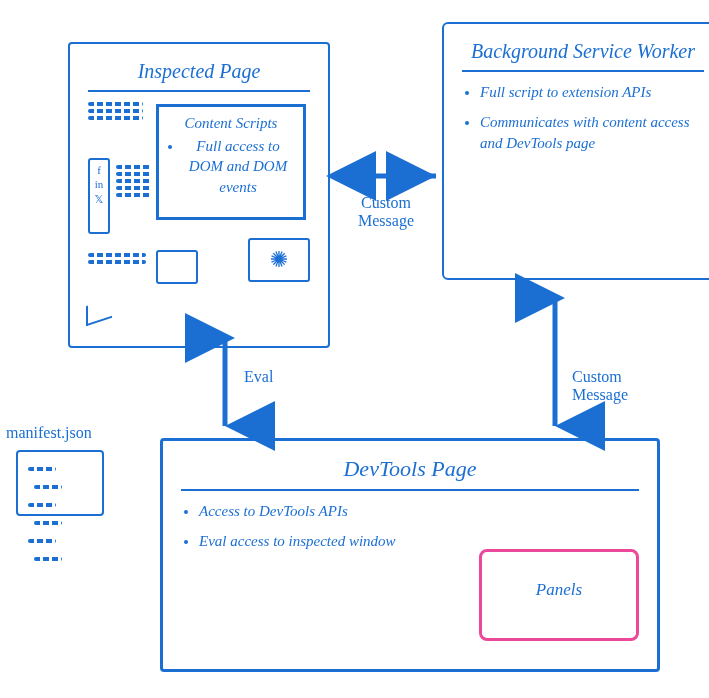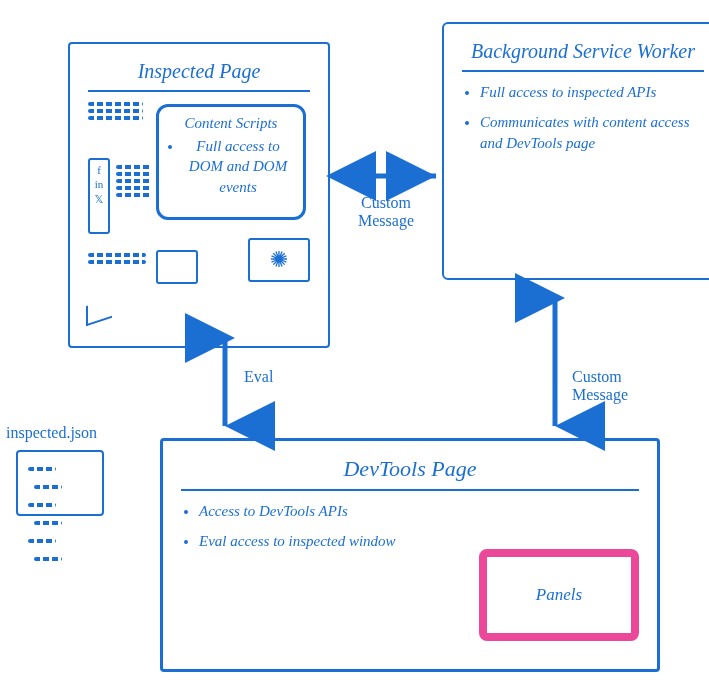--- a/index.html
+++ b/index.html
@@ -9,21 +9,21 @@
     height: 698px;
     background: #ffffff;
     font-family: "Comic Sans MS", "Segoe Script", "Bradley Hand", cursive;
     color: #1b6fd3;
     position: relative;
     overflow: hidden;
   }
   .box {
     position: absolute;
     border: 3px solid #1b6fd3;
-    border-radius: 12px;
+    border-radius: 0;
     background: #fff;
     padding: 12px 18px;
   }
   .title {
     text-align: center;
     font-size: 20px;
     font-style: italic;
     margin: 4px 0 8px 0;
     line-height: 1.1;
   }
@@ -67,21 +67,21 @@
     inset:-4px -4px auto auto;
     width:100%; height:100%;
     border:2px solid #1b6fd3;
     border-radius:6px;
     z-index:-1;
   }
   .stack::before { transform: translate(4px,-4px); }
   .stack::after  { transform: translate(8px,-8px); opacity:.7; }
   .panels-stack {
     position:absolute;
-    border:8px solid #ec4899;
+    border:3px solid #ec4899;
     border-radius:8px;
     background:#fff;
     text-align:center;
     font-style:italic;
   }
   svg.arrow { position:absolute; overflow:visible; }
 </style>
 </head>
 <body>
 
@@ -125,40 +125,40 @@
     </div>
 
     <div style="position:absolute; left:-2px; bottom:-10px; width:26px; height:20px; border:2px solid #1b6fd3; border-top:none; border-right:none; transform:skewY(-18deg);"></div>
   </div>
 </div>
 
 <div class="box" style="left:442px; top:22px; width:282px; height:258px; border-width:2px; border-radius:6px;">
   <div class="title"><span>Background Service Worker</span></div>
   <hr class="hr">
   <ul class="bullets">
-    <li><span>Full access to inspected APIs</span></li>
+    <li><span>Full script to extension APIs</span></li>
     <li><span>Communicates with content access and DevTools page</span></li>
   </ul>
 </div>
 
 <div class="box" style="left:160px; top:438px; width:500px; height:234px; border-width:3px; border-radius:4px;">
   <div class="title" style="font-size:22px;"><span>DevTools Page</span></div>
   <hr class="hr">
   <ul class="bullets" style="max-width:300px;">
     <li><span>Access to DevTools APIs</span></li>
     <li><span>Eval access to inspected window</span></li>
   </ul>
 
   <div class="panels-stack stack" style="left:316px; top:108px; width:160px; height:92px; padding-top:28px; font-size:17px;">
     <span>Panels</span>
   </div>
 </div>
 
 <div class="label" style="left:6px; top:424px; width:110px; text-align:left; font-size:16px;">
-  <span>inspected.json</span>
+  <span>manifest.json</span>
 </div>
 <div class="mini-box" style="position:absolute; left:16px; top:450px; width:88px; height:66px; border-radius:4px; padding:8px 10px;">
   <div class="wavy" style="width:28px; display:inline-block;"></div>
   <div class="wavy" style="width:28px; display:inline-block; margin-left:6px;"></div><br>
   <div class="wavy" style="width:28px; display:inline-block;"></div>
   <div class="wavy" style="width:28px; display:inline-block; margin-left:6px;"></div><br>
   <div class="wavy" style="width:28px; display:inline-block;"></div>
   <div class="wavy" style="width:28px; display:inline-block; margin-left:6px;"></div>
 </div>
 

